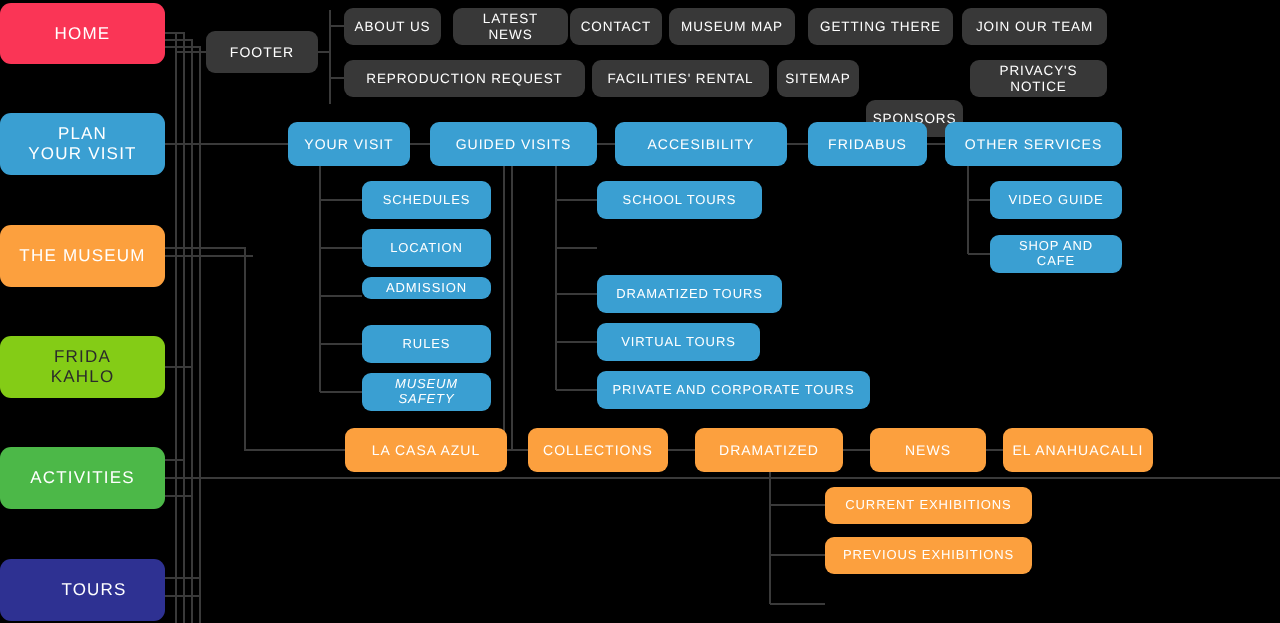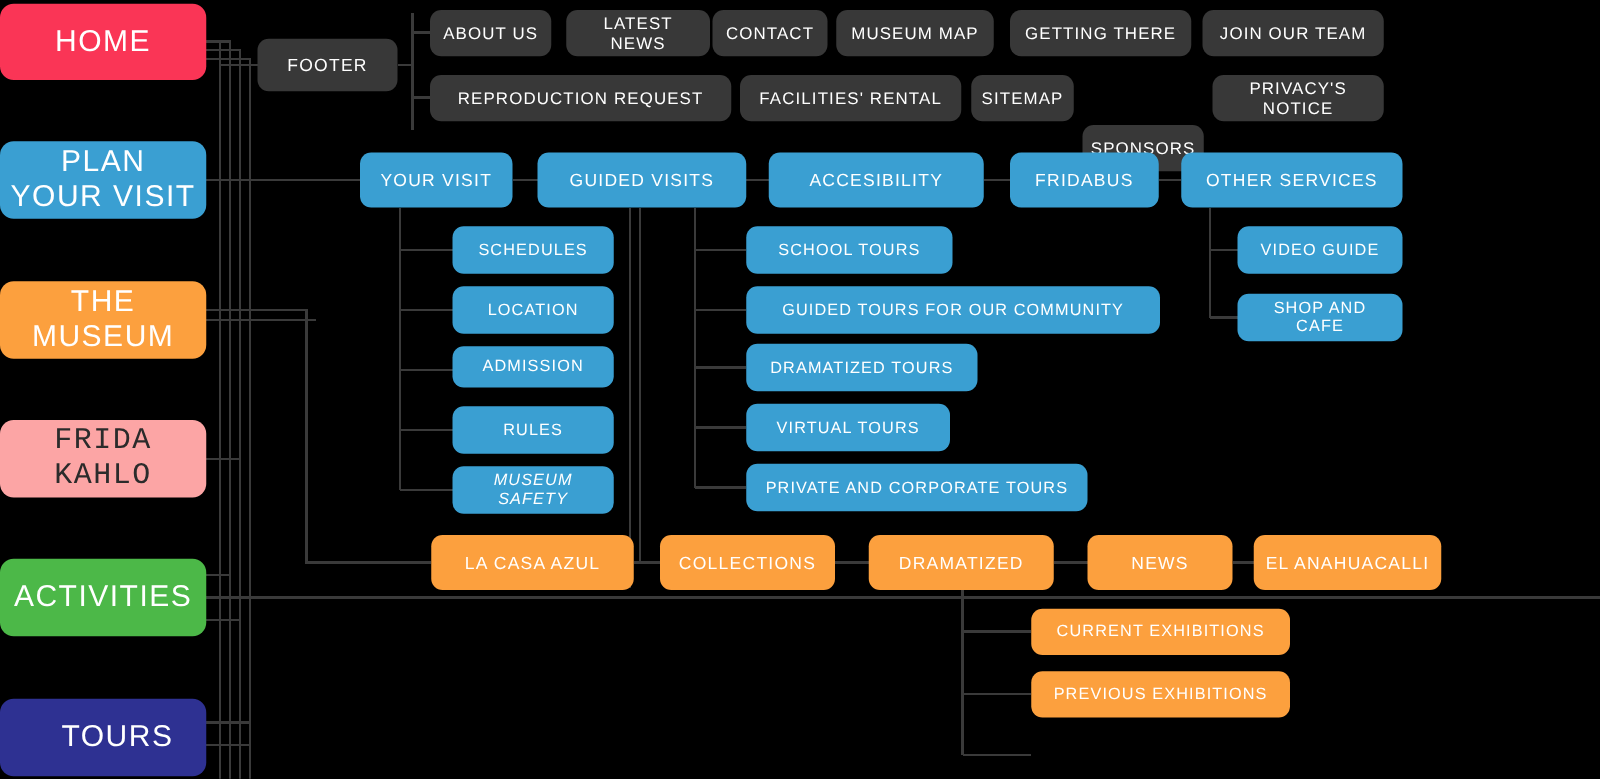--- a/index.html
+++ b/index.html
@@ -19,25 +19,25 @@
     color:#fff;
     letter-spacing:.6px;
     line-height:1.15;
     white-space:pre-line;
     padding:2px 8px;
     text-rendering:geometricPrecision;
   }
   .n-pink{background:#fa3556;}
   .n-blue{background:#3a9fd2;}
   .n-orange{background:#fca03e;}
-  .n-yellow{background:#fca5a5;color:#2b2b2b;font-family:Liberation Mono, monospace;}
+  .n-yellow{background:#84cc16;color:#2b2b2b;}
   .n-green{background:#4cb848;}
   .n-navy{background:#2e3192;padding-left:31px;}
   .n-dark{background:#383838;}
-  .lvl1{font-size:24px;border-radius:11px;letter-spacing:1.2px;}
+  .lvl1{font-size:17px;border-radius:11px;letter-spacing:1.2px;}
   .lvl2{font-size:14px;letter-spacing:1px;}
   .lvl3{font-size:13px;letter-spacing:.9px;}
   .ftr{font-size:13.5px;letter-spacing:.9px;}
 </style>
 </head>
 <body>
 
 <div id="stage">
 
   <svg id="wires" viewBox="0 0 1280 623" width="1280" height="623" aria-hidden="true">
@@ -138,26 +138,25 @@
   <div class="node ftr n-dark" style="left:970px;top:60px;width:137px;height:37px;">PRIVACY'S NOTICE</div>
 
   <div class="node lvl2 n-blue" style="left:288px;top:122px;width:122px;height:44px;">YOUR VISIT</div>
   <div class="node lvl2 n-blue" style="left:430px;top:122px;width:167px;height:44px;">GUIDED VISITS</div>
   <div class="node lvl2 n-blue" style="left:615px;top:122px;width:172px;height:44px;">ACCESIBILITY</div>
   <div class="node lvl2 n-blue" style="left:808px;top:122px;width:119px;height:44px;">FRIDABUS</div>
   <div class="node lvl2 n-blue" style="left:945px;top:122px;width:177px;height:44px;">OTHER SERVICES</div>
 
   <div class="node lvl3 n-blue" style="left:362px;top:181px;width:129px;height:38px;">SCHEDULES</div>
   <div class="node lvl3 n-blue" style="left:362px;top:229px;width:129px;height:38px;">LOCATION</div>
-  <div class="node lvl3 n-blue" style="left:362px;top:277px;width:129px;height:33px;">ADMISSION</div>
+  <div class="node lvl3 n-blue" style="left:362px;top:277px;width:129px;height:22px;">ADMISSION</div>
   <div class="node lvl3 n-blue" style="left:362px;top:325px;width:129px;height:38px;">RULES</div>
   <div class="node lvl3 n-blue" style="left:362px;top:373px;width:129px;height:38px;font-style:italic;">MUSEUM SAFETY</div>
 
   <div class="node lvl3 n-blue" style="left:597px;top:181px;width:165px;height:38px;">SCHOOL TOURS</div>
-  <div class="node lvl3 n-blue" style="left:597px;top:229px;width:331px;height:38px;">GUIDED TOURS FOR OUR COMMUNITY</div>
   <div class="node lvl3 n-blue" style="left:597px;top:275px;width:185px;height:38px;">DRAMATIZED TOURS</div>
   <div class="node lvl3 n-blue" style="left:597px;top:371px;width:273px;height:38px;">PRIVATE AND CORPORATE TOURS</div>
   <div class="node lvl3 n-blue" style="left:597px;top:323px;width:163px;height:38px;">VIRTUAL TOURS</div>
 
   <div class="node lvl3 n-blue" style="left:990px;top:181px;width:132px;height:38px;">VIDEO GUIDE</div>
   <div class="node lvl3 n-blue" style="left:990px;top:235px;width:132px;height:38px;">SHOP AND CAFE</div>
 
   <div class="node lvl2 n-orange" style="left:345px;top:428px;width:162px;height:44px;">LA CASA AZUL</div>
   <div class="node lvl2 n-orange" style="left:528px;top:428px;width:140px;height:44px;">COLLECTIONS</div>
   <div class="node lvl2 n-orange" style="left:695px;top:428px;width:148px;height:44px;">DRAMATIZED</div>

